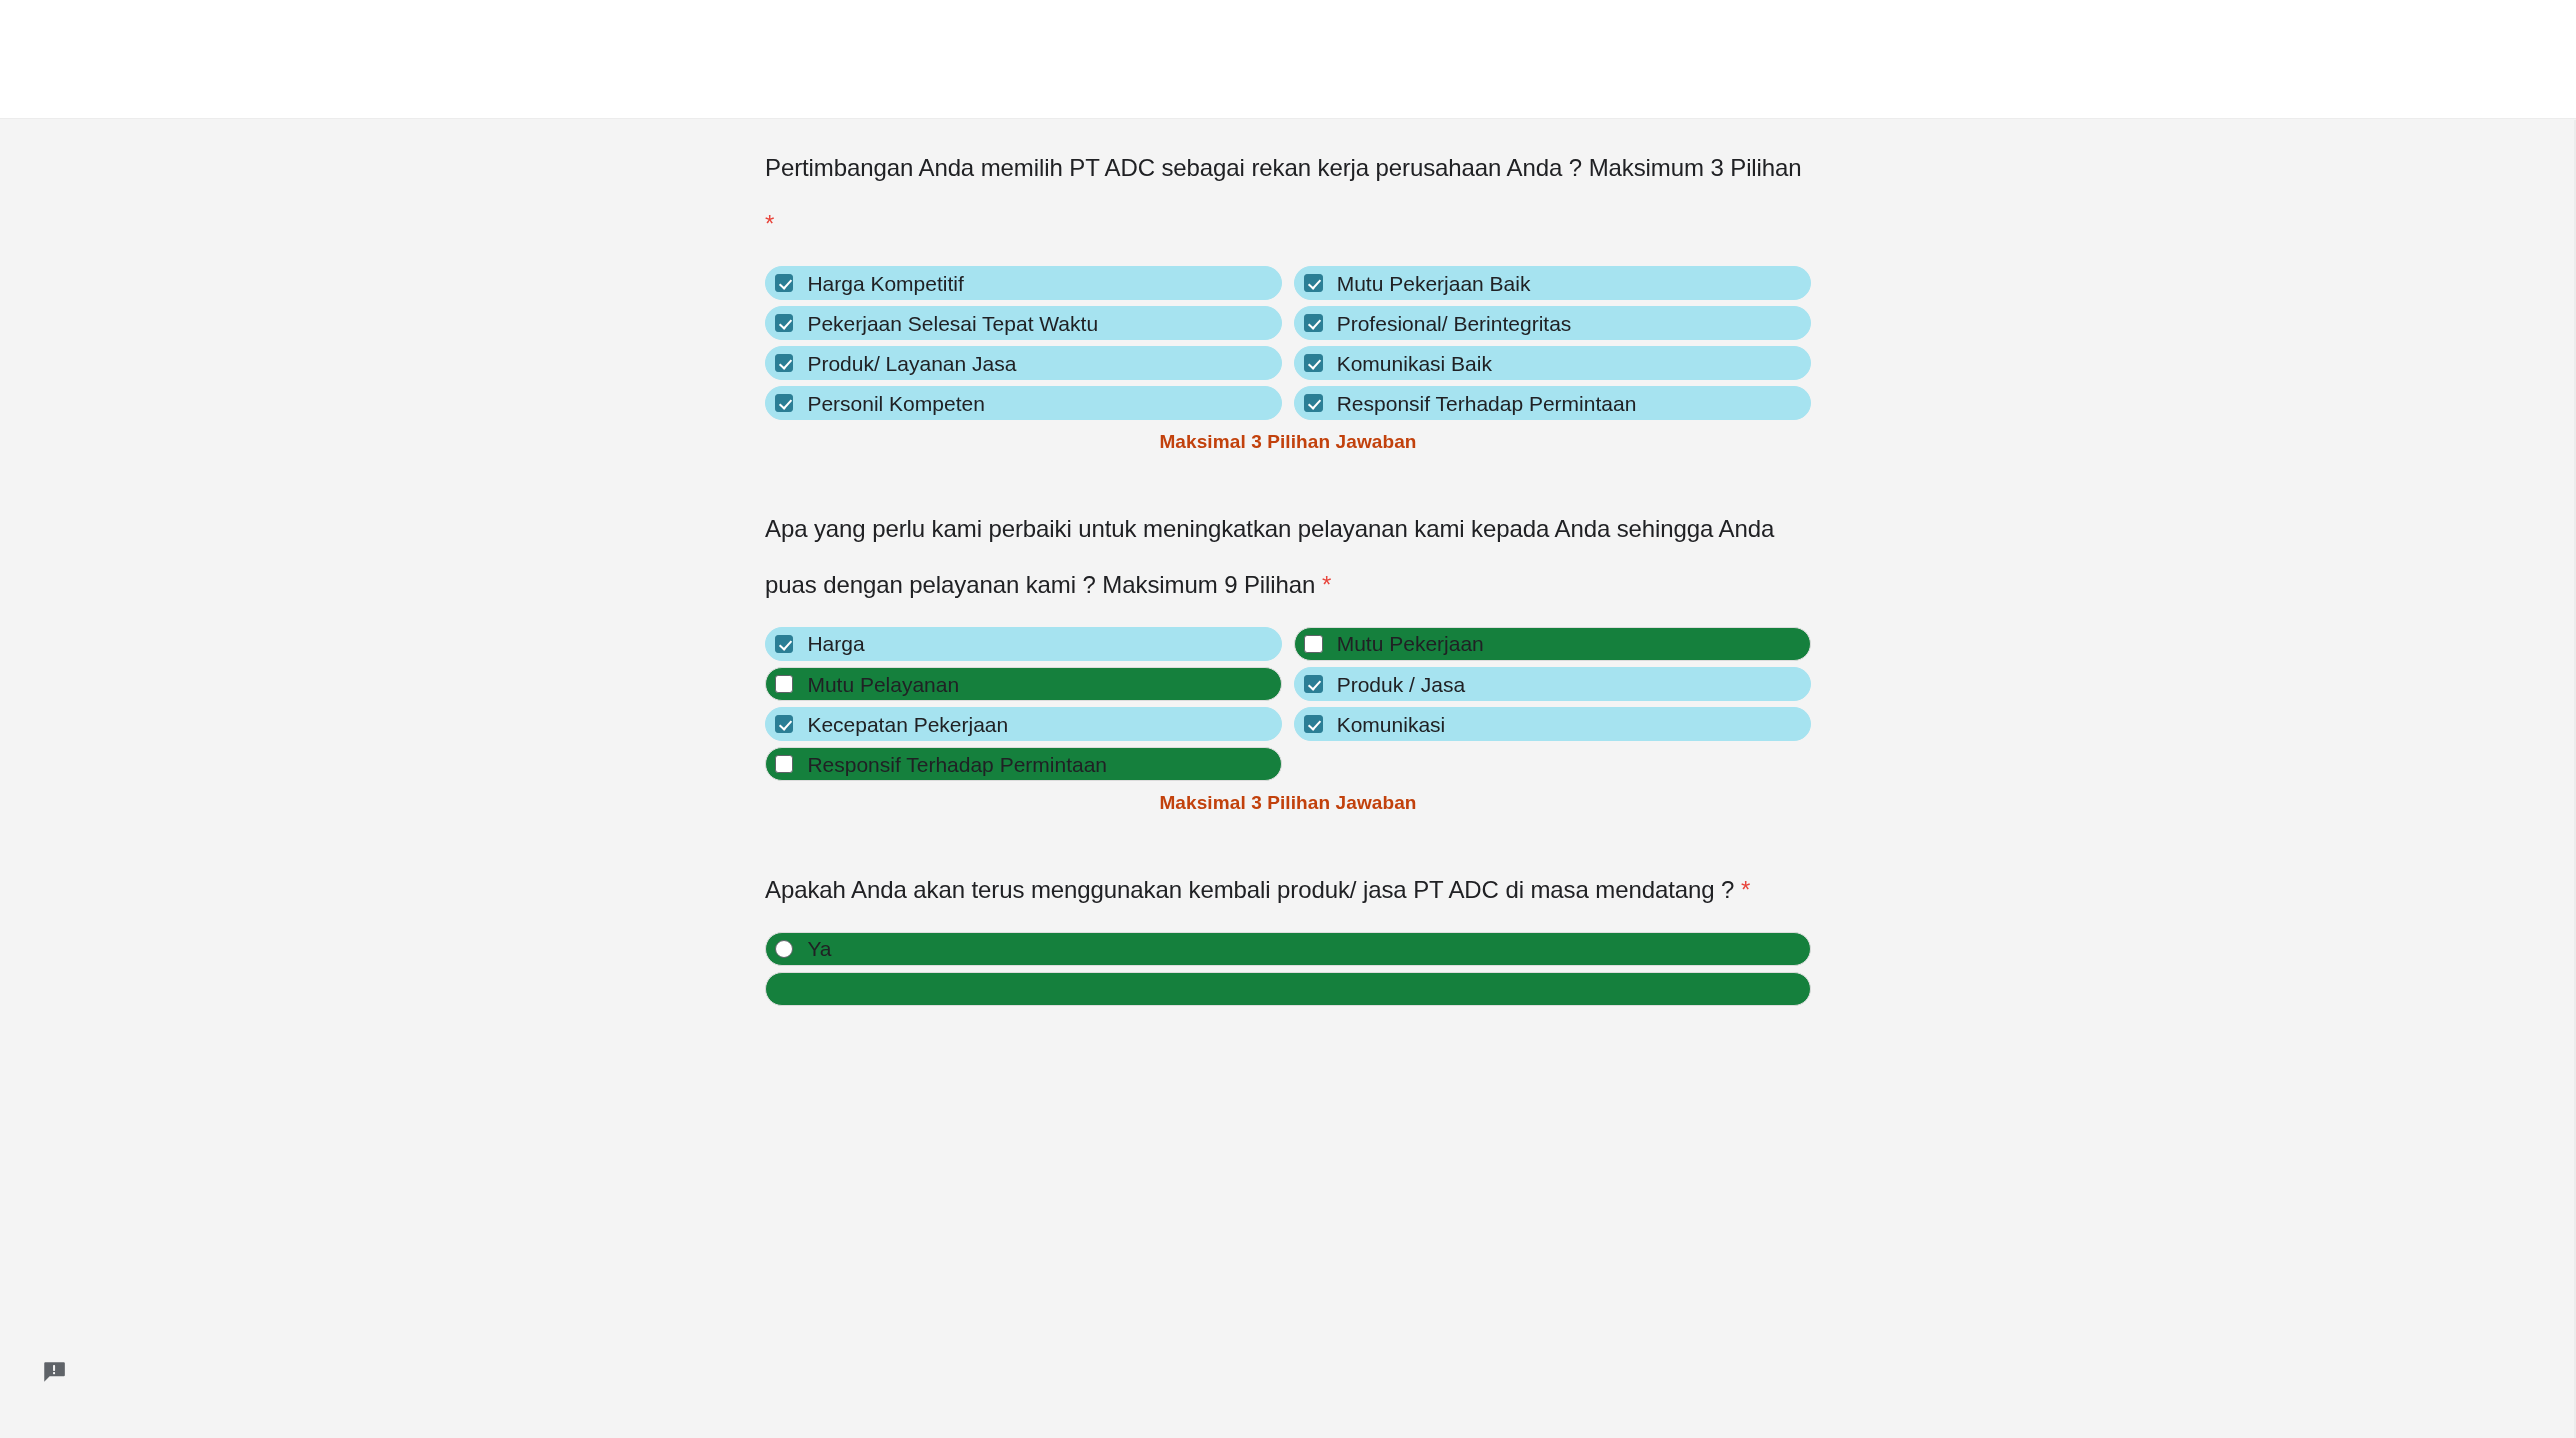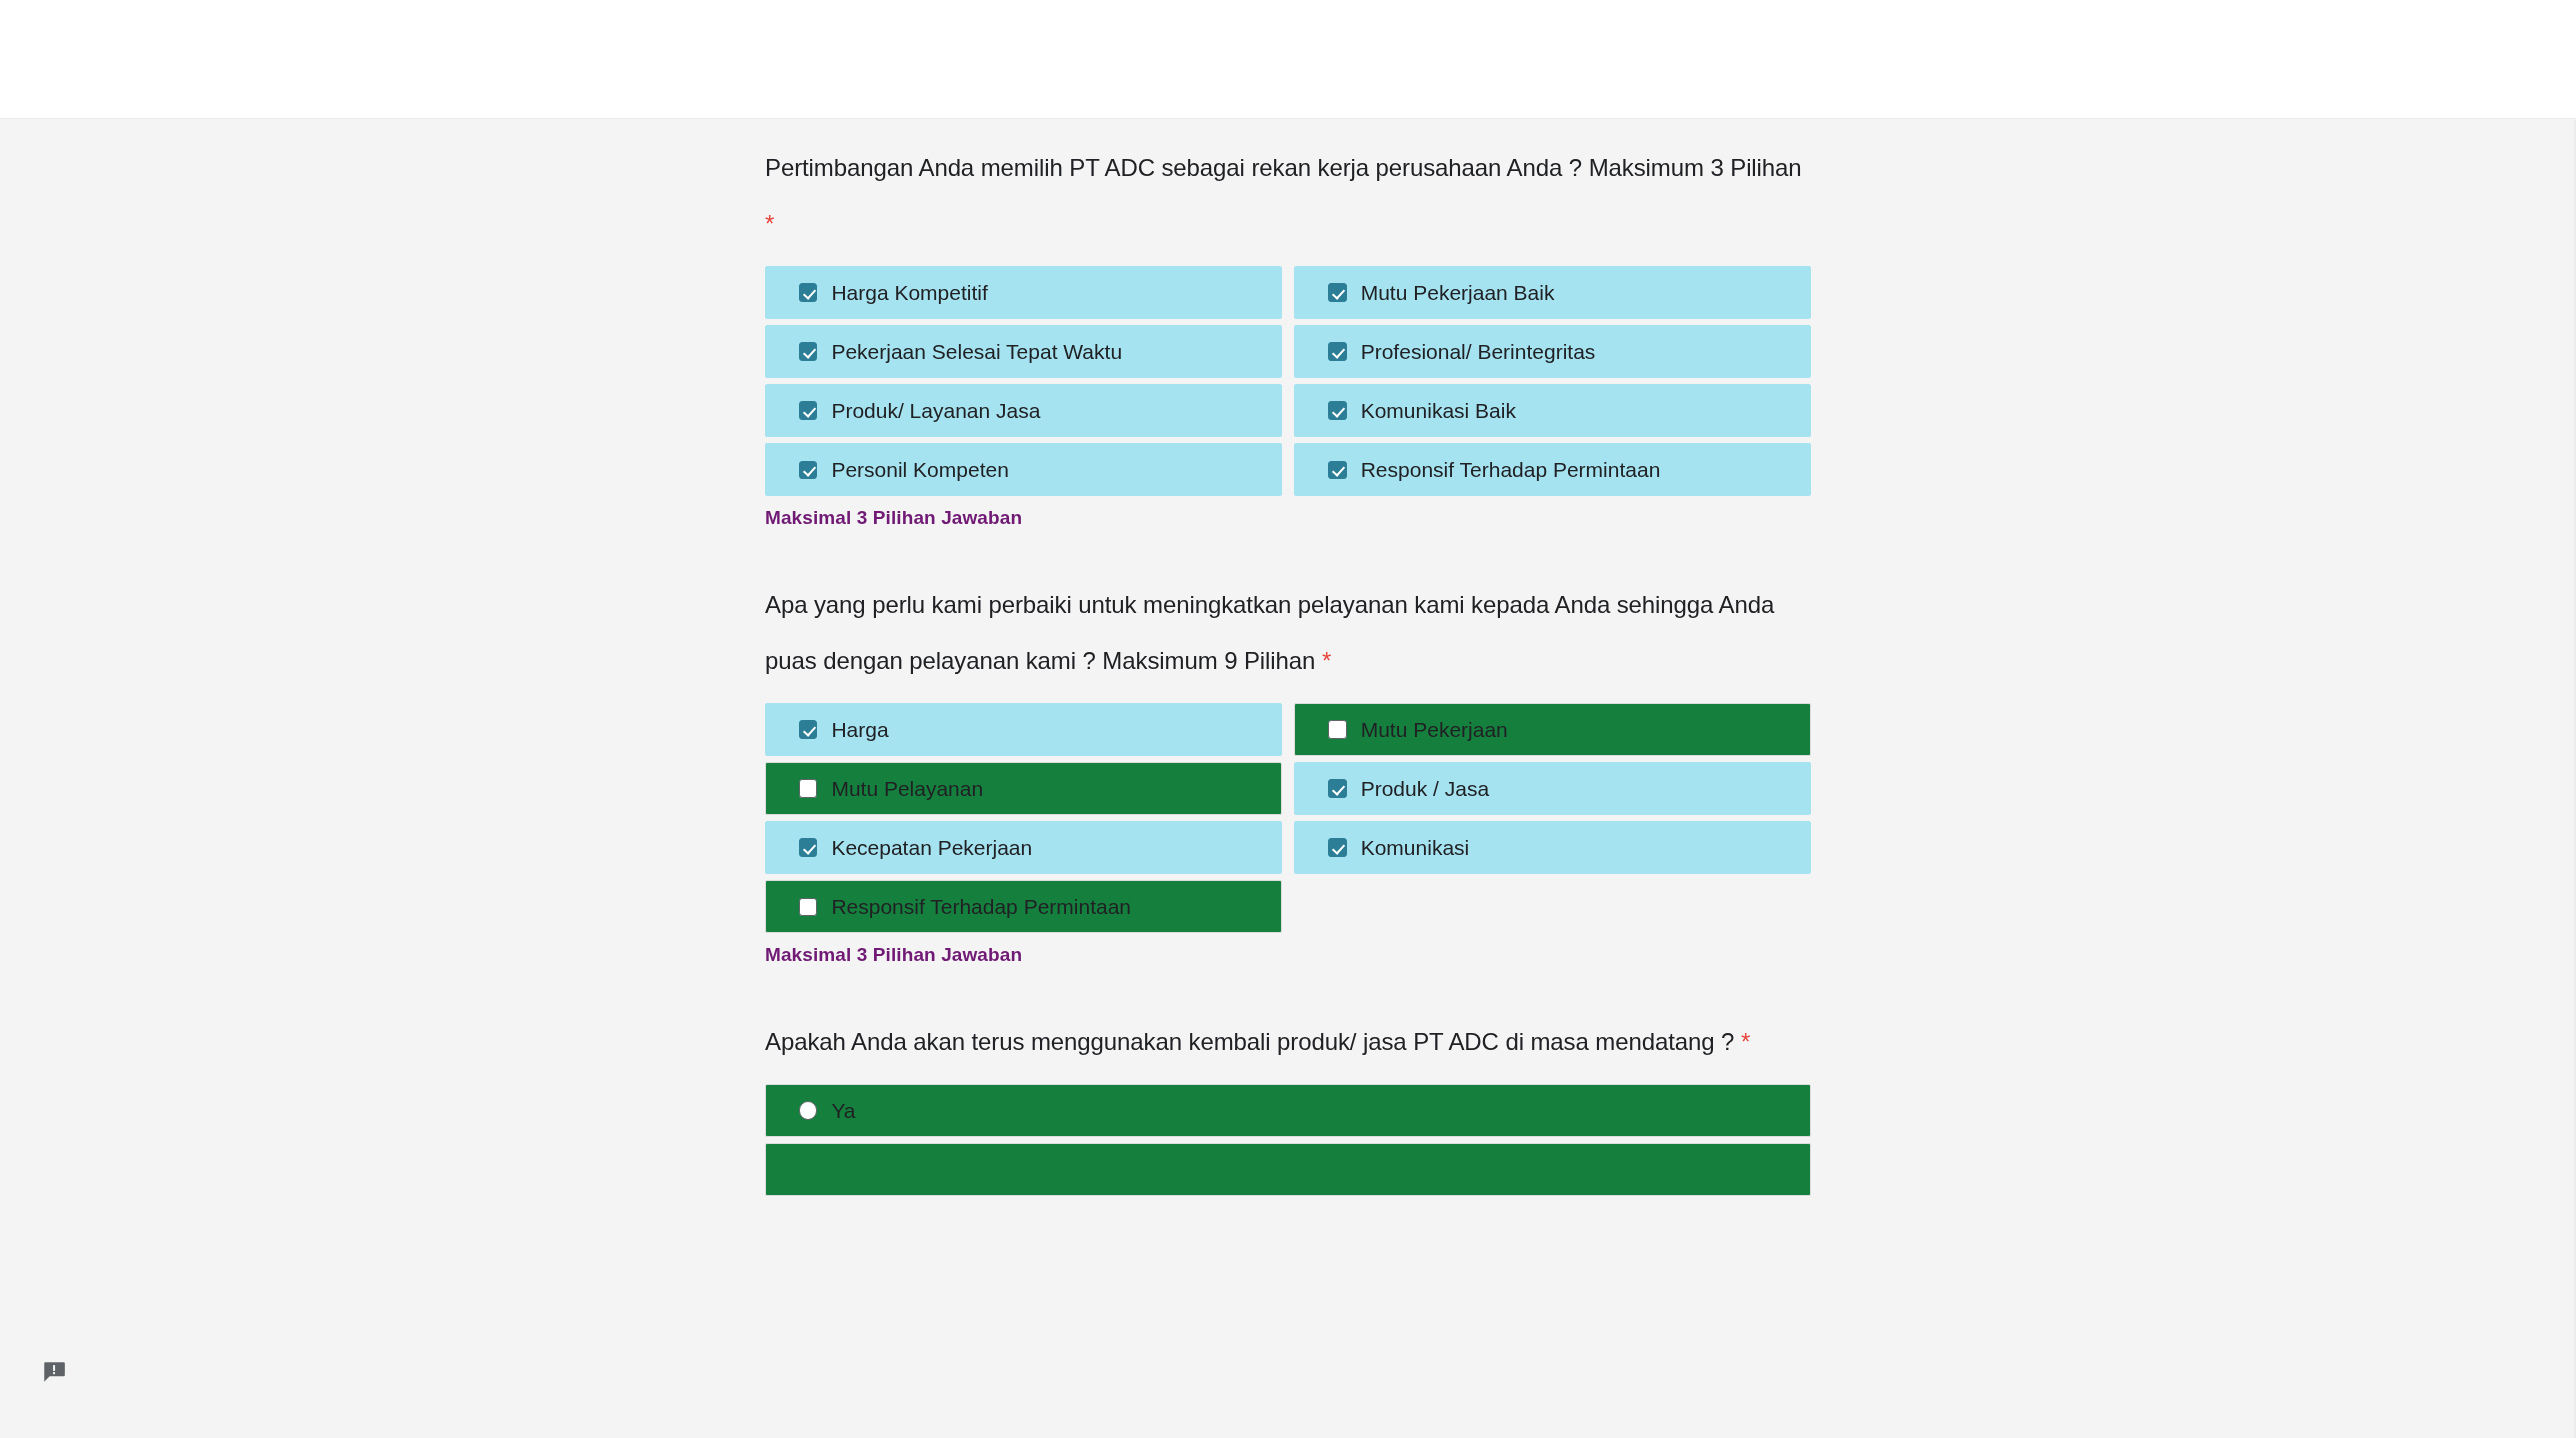--- a/index.html
+++ b/index.html
@@ -67,23 +67,23 @@
     margin-top: 14px;
   }
   .options-grid.single-col {
     grid-template-columns: 1046px;
     text-align: right;
   }
 
   .option {
     display: flex;
     align-items: center;
-    height: 53px;
-    border-radius: 2px;
-    padding-left: 33px;
+    height: 34px;
+    border-radius: 18px;
+    padding-left: 9px;
     cursor: pointer;
     user-select: none;
   }
   .option.checked {
     background: #a6e3f0;
     border: 0.8px solid #a6e3f0;
   }
   .option.unchecked {
     background: #15803d;
     border: 0.8px solid #dcdcdc;
@@ -134,22 +134,23 @@
     color: #202124;
     line-height: 23px;
     white-space: nowrap;
   }
 
   
   .error-msg {
     margin-top: 10.7px;
     font-size: 19px;
     font-weight: bold;
-    color: #701a75;
+    color: #c2410c;
     letter-spacing: 0.1px;
+    text-align: center;
   }
 
   
   .gap-lg { height: 28px; }
 
   
   .feedback-fab {
     position: absolute;
     left: 41px;
     top: 1359px;

